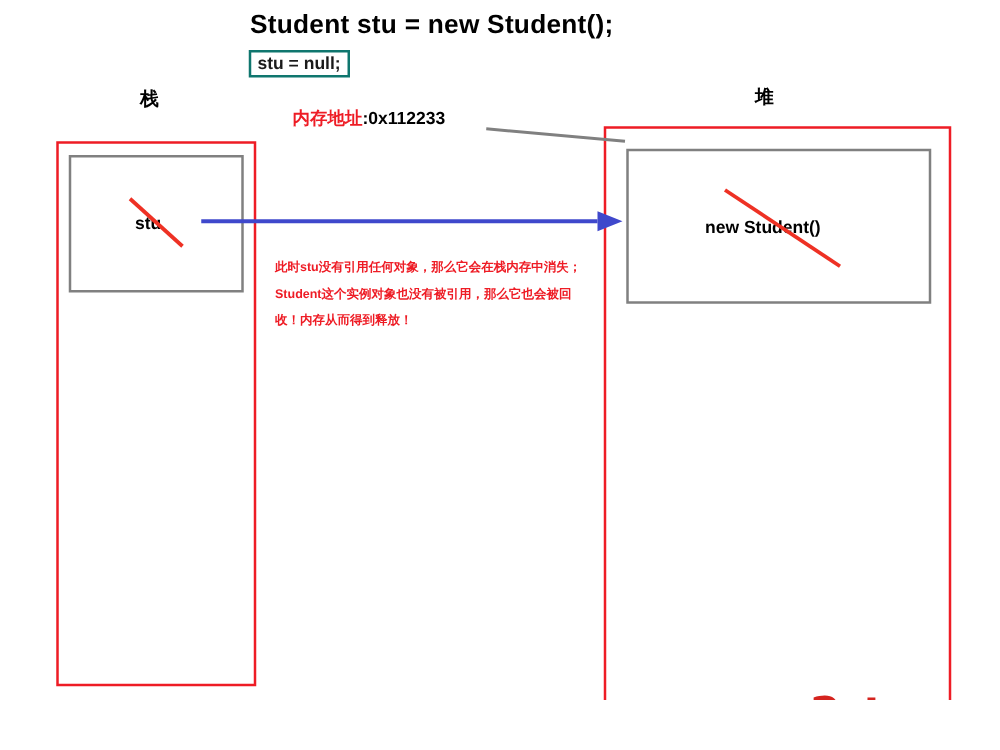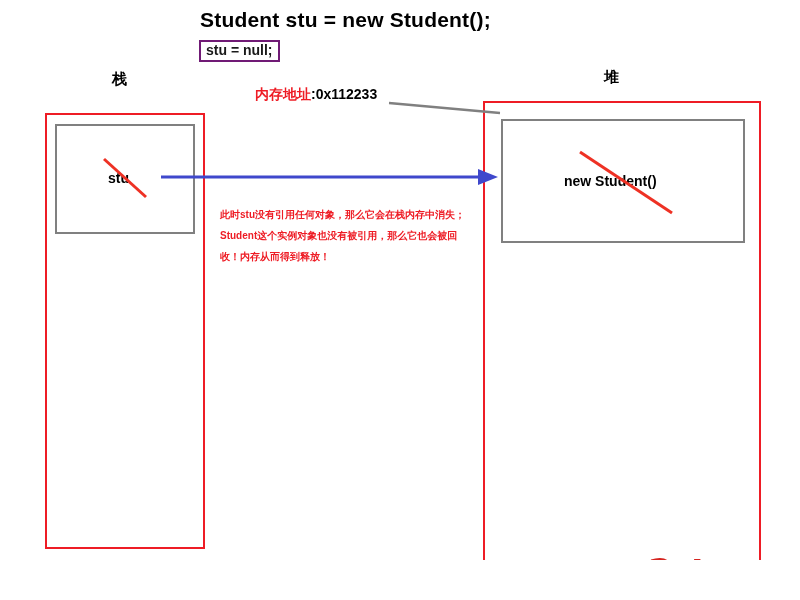--- a/index.html
+++ b/index.html
@@ -24,41 +24,41 @@
     font-size: 21px;
     font-weight: bold;
     color: #000000;
     letter-spacing: 0.2px;
     white-space: nowrap;
   }
   #null-assignment-box {
     left: 199px;
     top: 40px;
     padding: 1px 5px 2px 5px;
-    border: 2px solid #701a75;
+    border: 2px solid #0f766e;
     font-size: 14px;
     font-weight: bold;
     color: #1a1a1a;
     white-space: nowrap;
     line-height: 15px;
   }
 
   
   .region-caption {
     font-size: 15px;
     font-weight: bold;
     color: #000000;
     white-space: nowrap;
   }
   #stack-caption { left: 112px; top: 70px; }
   #heap-caption  { left: 604px; top: 68px; }
 
   
   #memory-address-label {
-    left: 255px;
+    left: 234px;
     top: 86px;
     font-size: 14px;
     font-weight: bold;
     white-space: nowrap;
     color: #000000;
   }
   #memory-address-label .addr-key { color: #ee1c25; }
   #memory-address-label .addr-val { color: #000000; }
 
   

